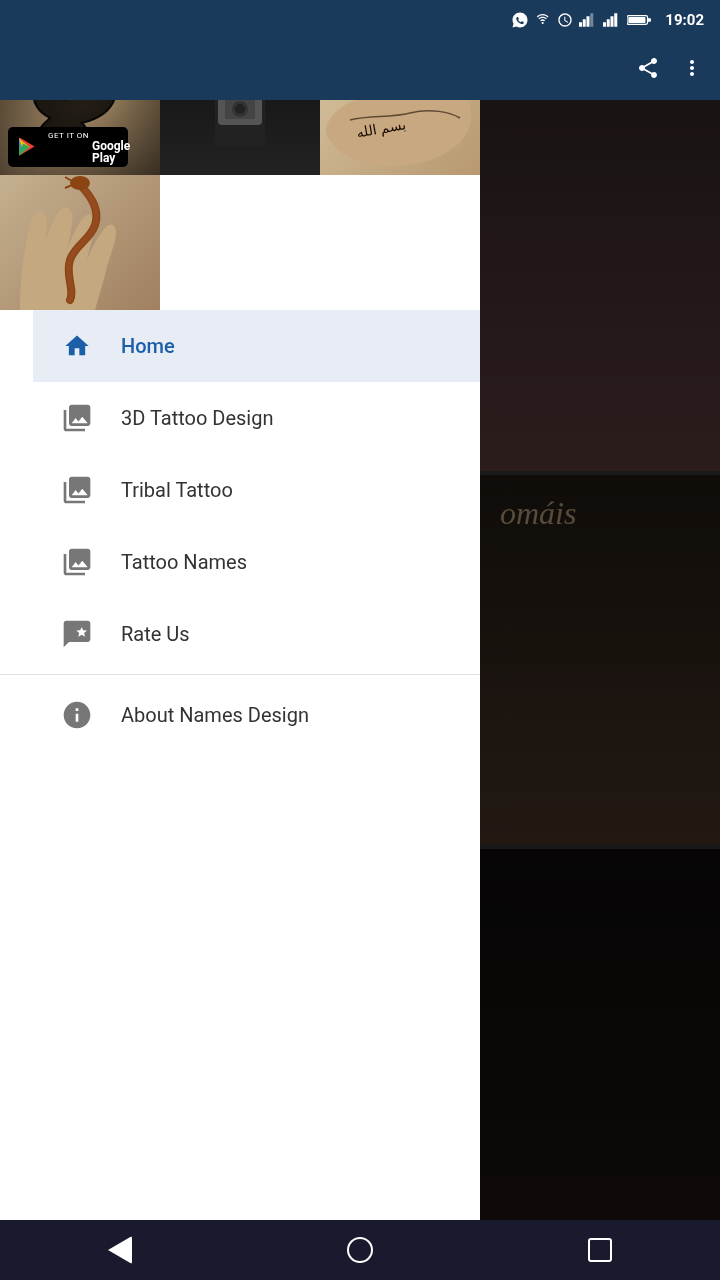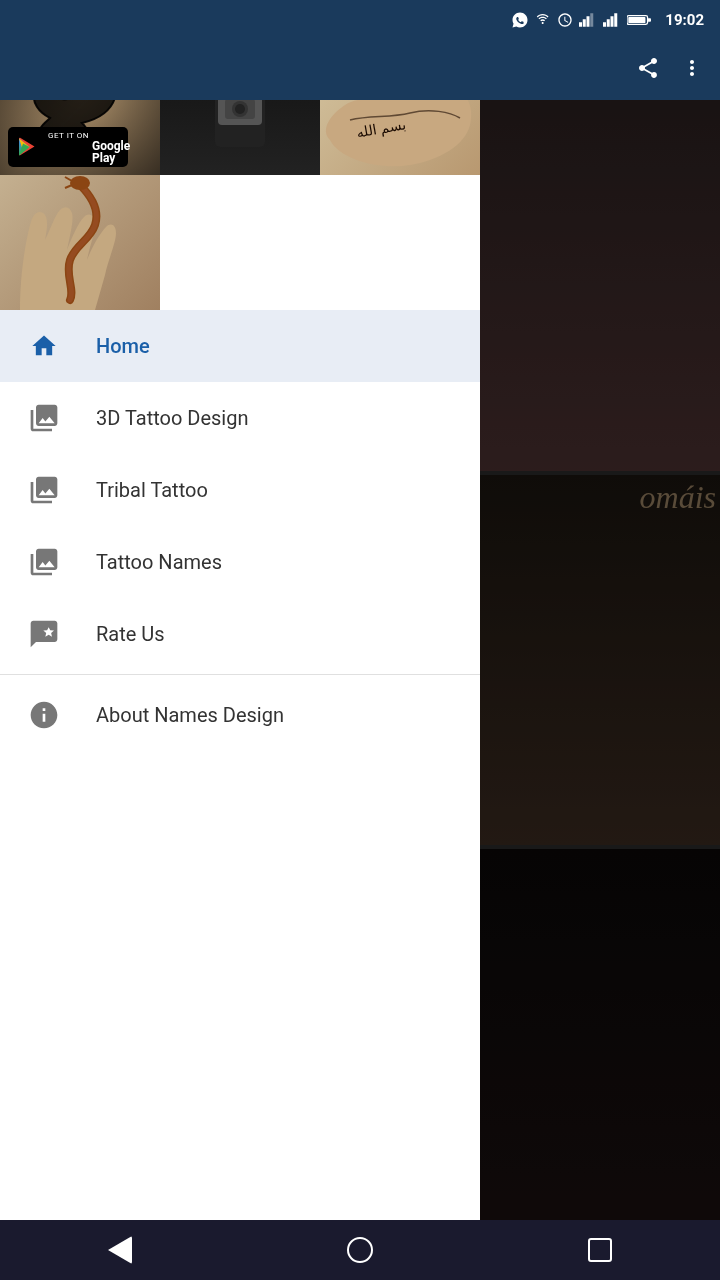--- a/index.html
+++ b/index.html
@@ -153,22 +153,22 @@
     .right-img-1 { background: linear-gradient(180deg, #2a2020 0%, #4a3030 100%); }
     .right-img-2 { background: linear-gradient(180deg, #1a1510 0%, #3a2a20 100%); }
     .right-img-3 { background: linear-gradient(180deg, #0a0808 0%, #1a1010 100%); }
 
     
     .script-text {
       color: rgba(200,170,130,0.7);
       font-family: 'Georgia', serif;
       font-style: italic;
       font-size: 32px;
-      padding: 4px;
-      text-align: right;
+      padding: 20px;
+      text-align: left;
     }
 
     
     .drawer-overlay {
       position: absolute;
       top: 40px; left: 0; right: 0; bottom: 0;
       z-index: 50;
     }
     
     .drawer-scrim {
@@ -210,22 +210,23 @@
       flex: 1;
       display: flex;
       flex-direction: column;
     }
     .nav-item {
       display: flex;
       align-items: center;
       padding: 11px 24px;
       height: 72px;
       cursor: pointer;
-      gap: 32px;
-      position: relative;
+      gap: 24px;
+      position: relative;
+      margin-left: 33px;
     }
     .nav-item.active {
       background: #e8edf5;
     }
     .nav-item-icon {
       width: 40px;
       height: 40px;
       display: flex;
       align-items: center;
       justify-content: center;

